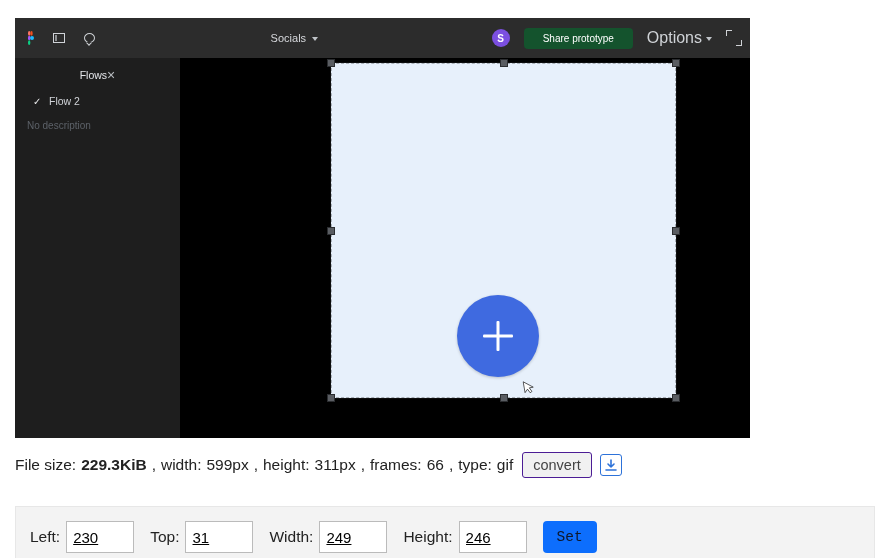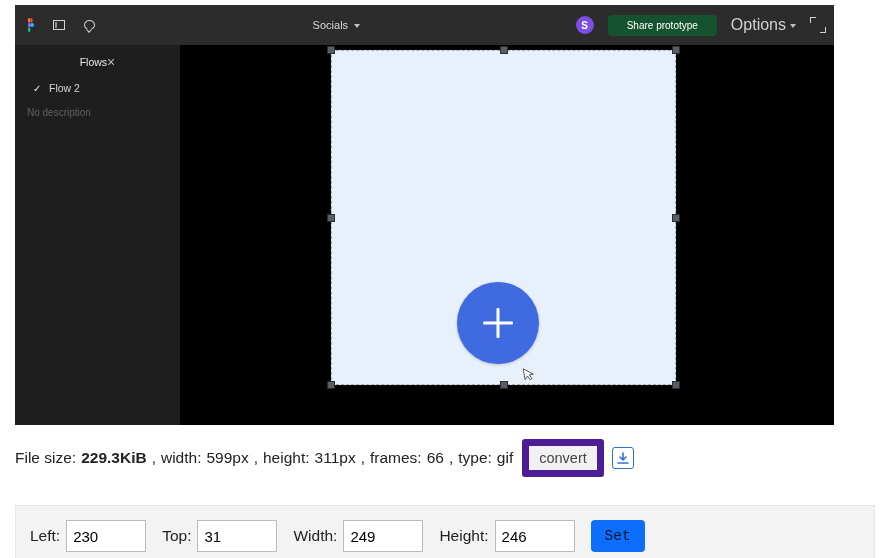--- a/index.html
+++ b/index.html
@@ -1,23 +1,23 @@
 <!DOCTYPE html>
 <html><head>
 <meta charset="utf-8">
 <style>
   * { box-sizing: border-box; margin: 0; padding: 0; }
   body { font-family: Arial, Helvetica, sans-serif; background: #fff; width: 888px; }
 
   
   .app {
     position: relative;
-    width: 819px;
+    width: 735px;
     height: 420px;
-    margin: 5px 14px 0 15px;
+    margin: 18px 14px 0 15px;
     background: #000;
     color: #c9cdd3;
     overflow: hidden;
   }
 
   
   .topbar {
     height: 40px;
     background: #2c2c2c;
     display: flex;
@@ -168,21 +168,21 @@
   .info-line {
     margin: 14px 17px 0 15px;
     font-size: 15.5px;
     color: #222;
     display:flex; align-items:center; flex-wrap:wrap; gap:5px;
   }
   .info-line .strong { font-weight:700; }
   .convert-btn {
     margin-left: 4px;
     background: #f1f1f1;
-    border: 7px solid #4c1d95;
+    border: 1px solid #4c1d95;
     color:#444;
     padding: 4px 10px;
     border-radius: 3px;
     font-size: 14.5px;
     cursor:pointer;
   }
   .dl-btn {
     width: 22px; height: 22px;
     border: 1px solid #2d72d9;
     border-radius: 3px;
@@ -198,25 +198,26 @@
     margin: 28px 0 0 15px;
     width: 860px;
     background: #f3f3f3;
     border: 1px solid #e7e7e7;
     padding: 14px 14px 16px 14px;
     display:flex; align-items:center; gap: 16px;
     font-size: 15.5px; color:#222;
   }
   .crop-field { display:flex; align-items:center; gap:6px; }
   .crop-input {
-    width: 80px; height: 32px;
+    width: 68px; height: 32px;
     border: 1px solid #bbb;
     background:#fff;
     padding: 4px 6px;
     font-size: 15px;
+    text-decoration: underline;
   }
   .set-btn {
     background:#0d6efd;
     color:#0f172a; border:none;
     padding: 8px 14px;
     border-radius: 4px;
     font-size: 14.5px;
     cursor:pointer;
     font-family:Liberation Mono, monospace;
   }

